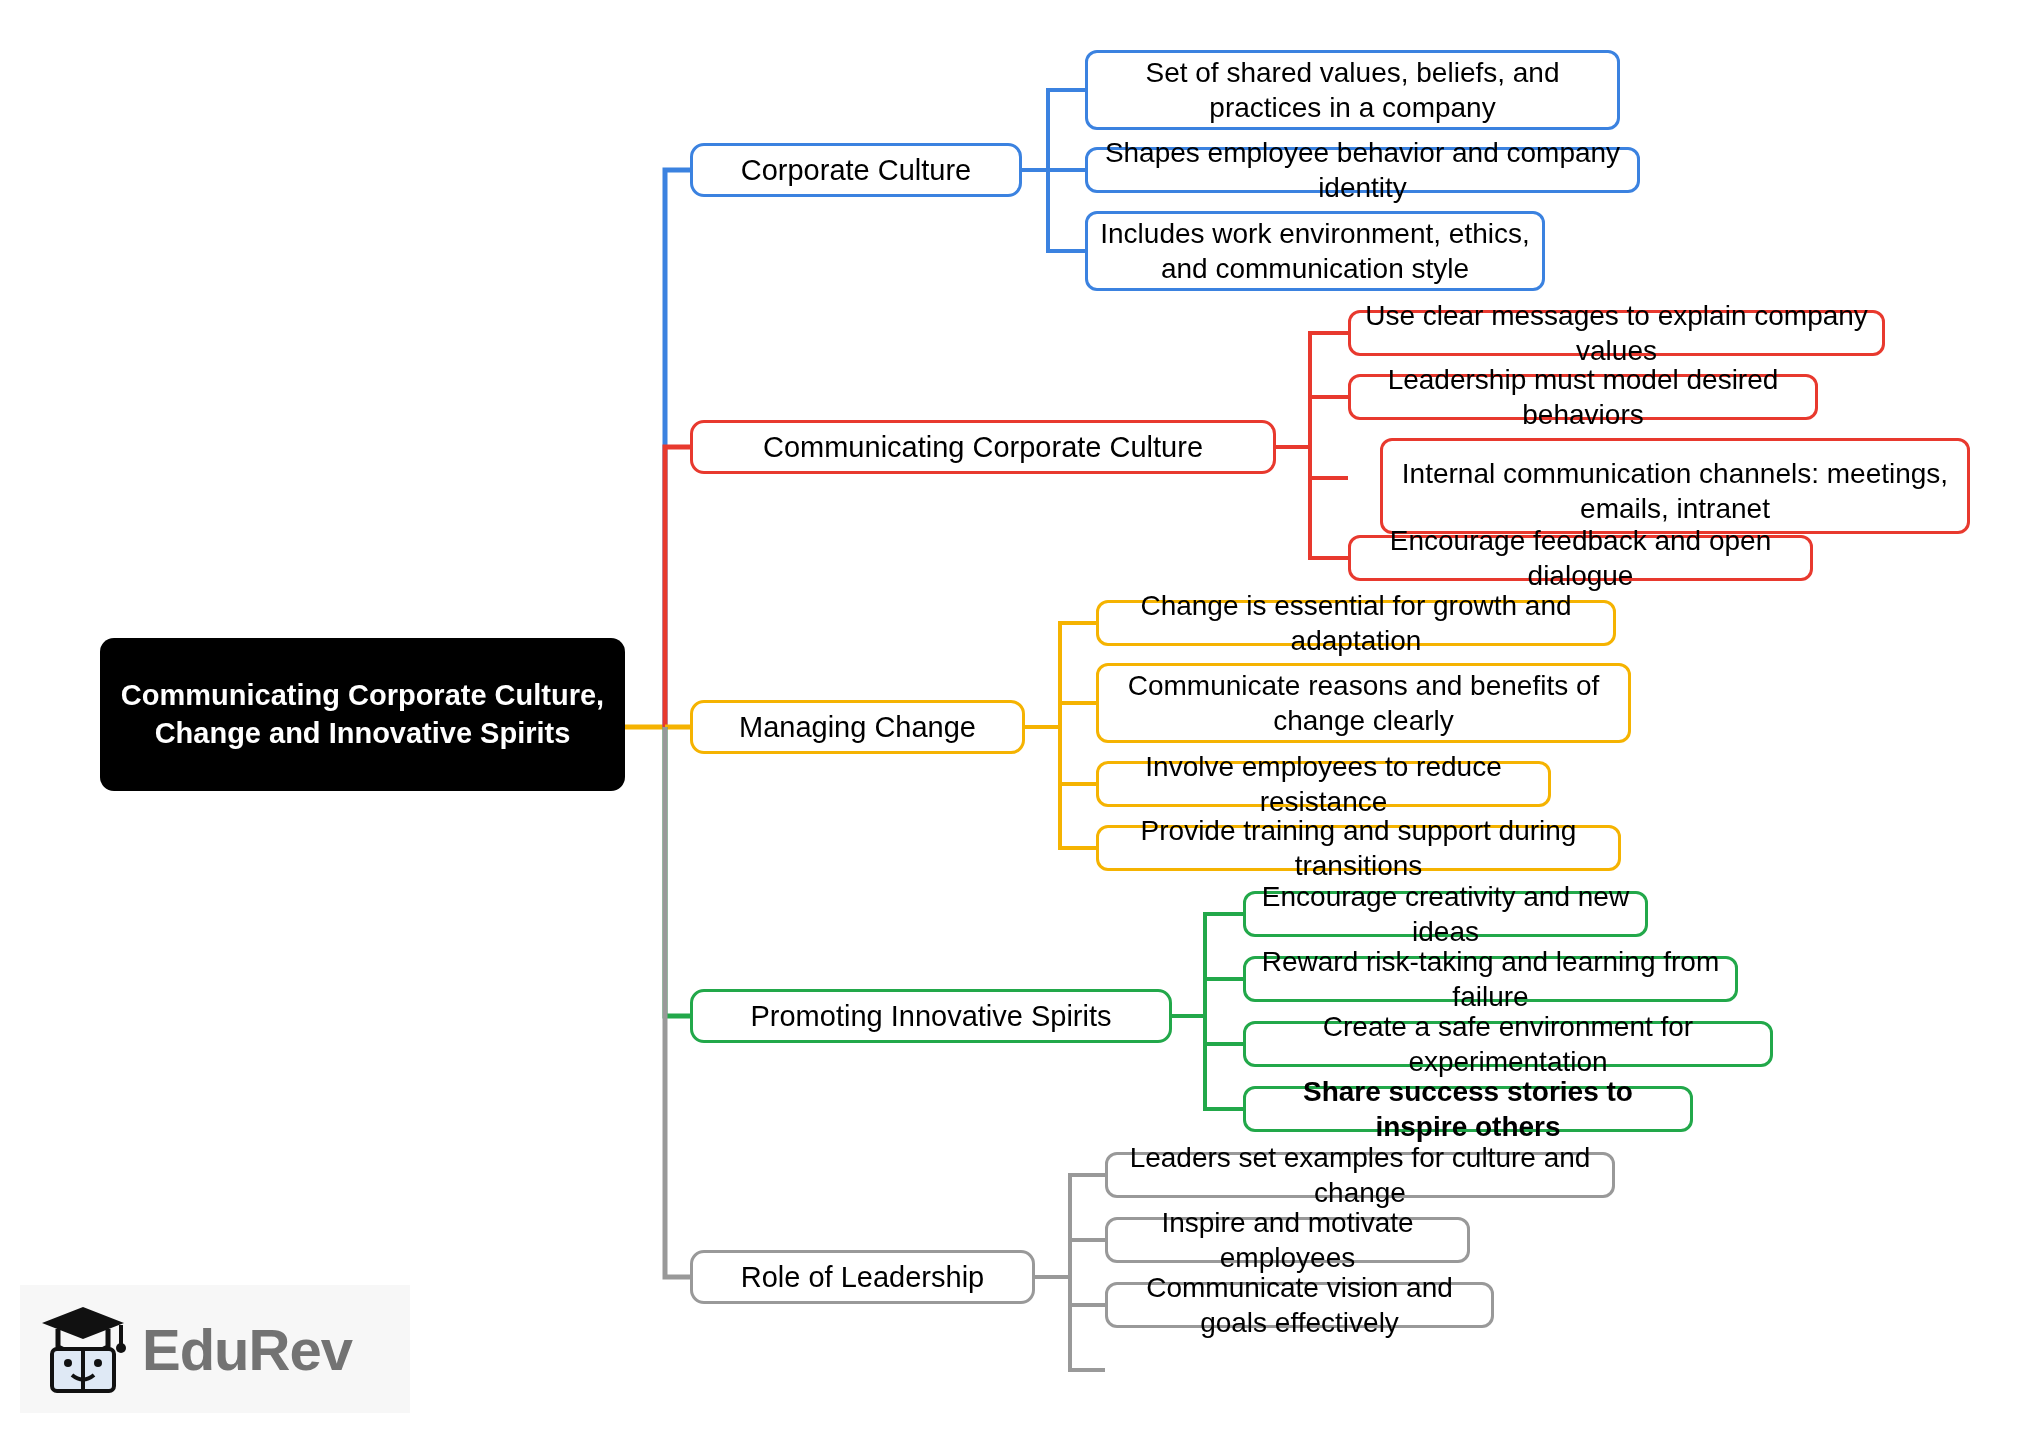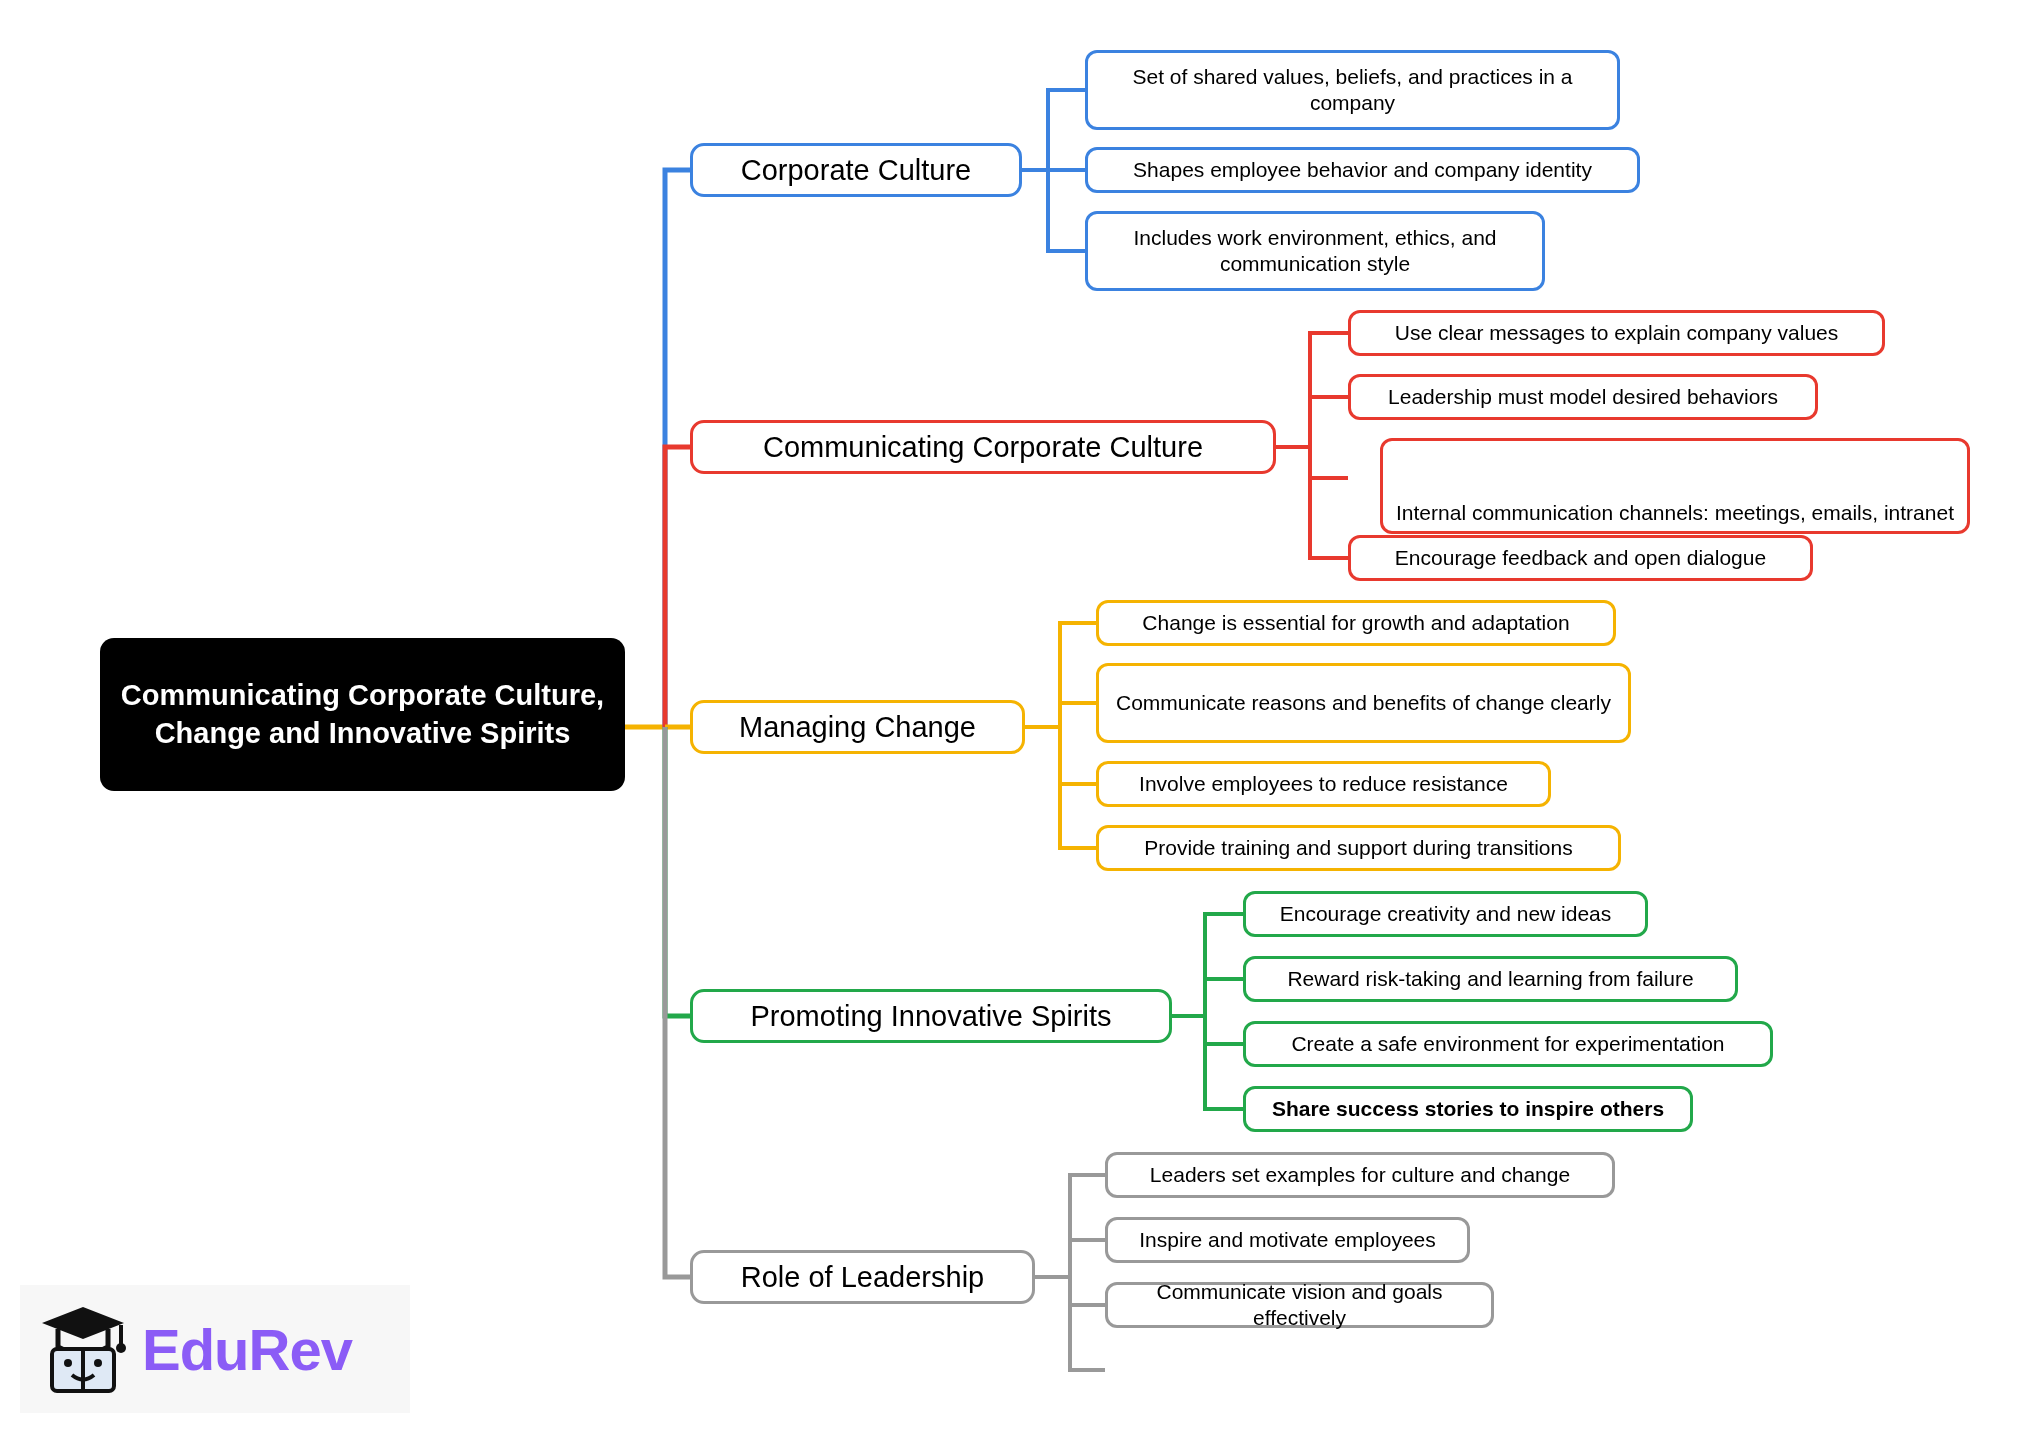--- a/index.html
+++ b/index.html
@@ -51,21 +51,21 @@
     border-radius: 14px;
     font-size: 29px;
     color: #000000;
     padding: 6px 14px;
     line-height: 1.2;
   }
   .leaf-node {
     border-width: 3px;
     border-style: solid;
     border-radius: 12px;
-    font-size: 21px;
+    font-size: 28px;
     color: #000000;
     padding: 5px 12px;
     line-height: 1.25;
   }
   
   #logo {
     position: absolute;
     left: 20px;
     top: 1285px;
     width: 390px;
@@ -73,21 +73,21 @@
     background: #f7f7f7;
     display: flex;
     align-items: center;
     gap: 14px;
     padding-left: 18px;
     box-sizing: border-box;
   }
   #logo .logo-text {
     font-size: 58px;
     font-weight: bold;
-    color: #8b5cf6;
+    color: #737373;
     letter-spacing: -1px;
   }
 </style>
 </head>
 <body>
 
 <div id="canvas">
 
   <svg id="connectors" viewBox="0 0 2023 1433">
 

